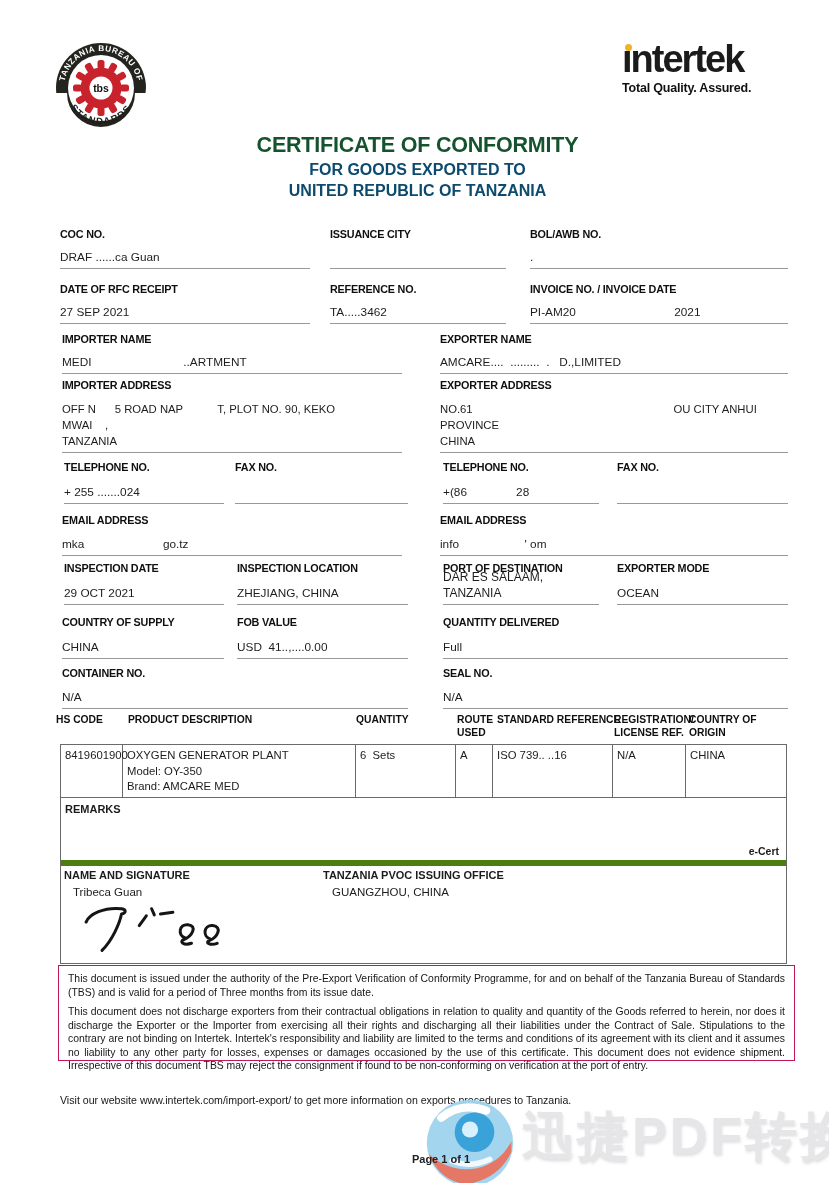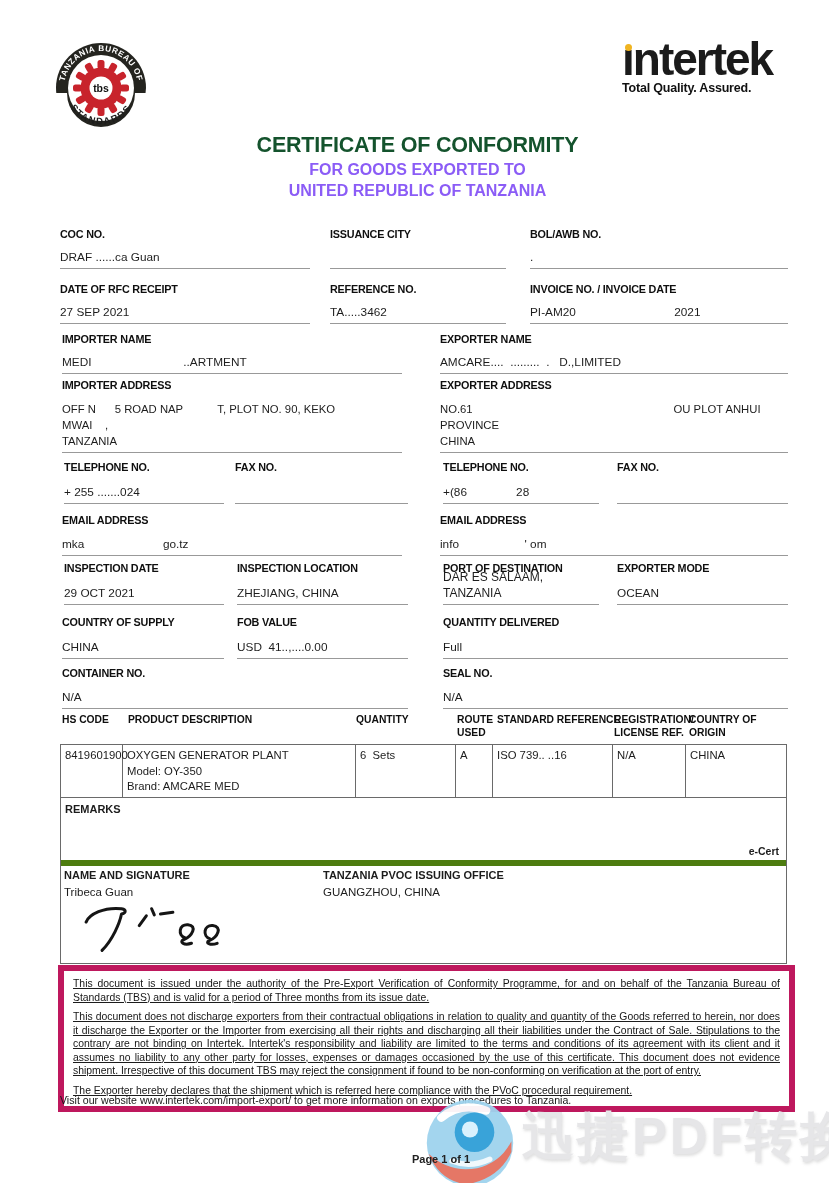--- a/index.html
+++ b/index.html
@@ -1,44 +1,44 @@
 <!DOCTYPE html>
 <html><head>
 <meta charset="utf-8">
 <style>
   html,body{margin:0;padding:0;background:#ffffff;}
   .page{position:relative;width:829px;height:1183px;background:#ffffff;overflow:hidden;
         font-family:"Liberation Sans", sans-serif;color:#1c1c1c;}
   
   .tbs{position:absolute;left:48px;top:38px;width:106px;height:100px;}
   .intertek{position:absolute;left:622px;top:40px;width:190px;}
-  .itk-word{position:relative;font-weight:700;font-size:46px;letter-spacing:-2px;color:#1b1b1b;line-height:38px;}
+  .itk-word{position:relative;font-weight:700;font-size:38px;letter-spacing:-2px;color:#1b1b1b;line-height:38px;}
   .itk-dot{position:absolute;left:3px;top:4px;width:7px;height:7px;border-radius:50%;background:#f0b421;}
   .itk-tag{font-weight:700;font-size:12.5px;color:#111;margin-top:3px;letter-spacing:-0.2px;}
   .title{position:absolute;left:165px;top:133px;width:505px;text-align:center;color:#333;}
   .t1{font-weight:700;font-size:21.5px;color:#14532d;letter-spacing:-0.2px;}
-  .t2{font-weight:700;font-size:16px;color:#8b5cf6;margin-top:3px;}
+  .t2{font-weight:700;font-size:16px;color:#0c4a6e;margin-top:3px;}
   
   .field{position:absolute;border-bottom:1.5px solid #999;}
   .lbl{position:absolute;left:0;top:0;font-weight:700;font-size:10.8px;letter-spacing:-0.2px;color:#0f0f0f;white-space:nowrap;}
   .val{position:absolute;left:0;bottom:3px;font-size:11.8px;color:#1d1d1d;white-space:pre-wrap;line-height:16px;}
   
   .th{position:absolute;font-weight:700;font-size:10.3px;line-height:12.5px;color:#0f0f0f;}
   .nw{white-space:nowrap;}
   .docbox{position:absolute;left:60px;top:744px;width:725px;height:218px;border:1px solid #6a6a6a;}
   .itemrow{position:absolute;left:0;top:0;width:100%;height:52px;border-bottom:1px solid #6a6a6a;}
   .ir-cell{position:absolute;top:0;bottom:0;padding:3px 4px;font-size:11.3px;line-height:15.5px;white-space:pre-wrap;box-sizing:border-box;border-right:1px solid #6a6a6a;}
   .remarksbox{position:absolute;left:0;top:53px;width:100%;height:62px;border-bottom:6px solid #4d7c0f;}
   .remarks-lbl{position:absolute;left:4px;top:5px;font-weight:700;font-size:11px;}
   .ecert{position:absolute;right:7px;bottom:3px;font-weight:700;font-size:10.5px;}
   .sigbox{position:absolute;left:0;top:116px;right:0;bottom:0;text-align:right;}
   .sig-lbl{position:absolute;font-weight:700;font-size:11px;}
-  .sig-val{position:absolute;font-size:11.5px;}
-  
-  .disclaimer{position:absolute;left:58px;top:965px;width:737px;height:147px;border:6px solid #be185d;box-sizing:border-box;padding:6px 9px;text-decoration:underline;}
+  .sig-val{position:absolute;font-size:11.5px;margin-left:9px;}
+  
+  .disclaimer{position:absolute;left:58px;top:965px;width:737px;height:96px;border:1px solid #be185d;box-sizing:border-box;padding:6px 9px;}
   .disclaimer p{margin:0 0 6px 0;font-size:10.4px;line-height:13.5px;text-align:justify;color:#161616;}
   .visit{position:absolute;left:60px;top:1094px;font-size:10.6px;color:#161616;}
   
   .wm-ball{position:absolute;left:424px;top:1098px;width:92px;height:90px;opacity:0.95;}
   .wm-text{position:absolute;left:522px;top:1102px;font-size:52px;font-weight:700;color:#e6e6e8;
            letter-spacing:3px;text-shadow:1px 2px 3px rgba(150,150,150,0.30);white-space:nowrap;}
   .pageno{position:absolute;left:330px;top:1153px;width:140px;text-align:right;font-size:11px;font-weight:700;color:#222;}
 </style>
 </head>
 <body>
@@ -129,21 +129,21 @@
   </div>
 
   <div class="field" style="left:62px;top:379px;width:340px;height:73px">
     <div class="lbl">IMPORTER ADDRESS</div>
     <div class="val" style="font-size:11.3px">OFF N      5 ROAD NAP           T, PLOT NO. 90, KEKO
 MWAI    ,
 TANZANIA</div>
   </div>
   <div class="field" style="left:440px;top:379px;width:348px;height:73px">
     <div class="lbl">EXPORTER ADDRESS</div>
-    <div class="val" style="font-size:11.3px">NO.61                                                                OU PLOT ANHUI
+    <div class="val" style="font-size:11.3px">NO.61                                                                OU CITY ANHUI
 PROVINCE
 CHINA</div>
   </div>
 
   <div class="field" style="left:64px;top:461px;width:160px;height:42px">
     <div class="lbl">TELEPHONE NO.</div>
     <div class="val">+ 255 .......024</div>
   </div>
   <div class="field" style="left:235px;top:461px;width:173px;height:42px">
     <div class="lbl">FAX NO.</div>
@@ -199,21 +199,21 @@
 
   <div class="field" style="left:62px;top:667px;width:346px;height:41px">
     <div class="lbl">CONTAINER NO.</div>
     <div class="val">N/A</div>
   </div>
   <div class="field" style="left:443px;top:667px;width:345px;height:41px">
     <div class="lbl">SEAL NO.</div>
     <div class="val">N/A</div>
   </div>
 
-  <div class="th nw" style="left:62px;top:714px">HS CODE</div>
+  <div class="th nw" style="left:56px;top:714px">HS CODE</div>
   <div class="th nw" style="left:128px;top:714px">PRODUCT DESCRIPTION</div>
   <div class="th nw" style="left:356px;top:714px">QUANTITY</div>
   <div class="th" style="left:457px;top:714px;width:40px">ROUTE USED</div>
   <div class="th nw" style="left:497px;top:714px">STANDARD REFERENCE</div>
   <div class="th" style="left:614px;top:714px;width:72px">REGISTRATION/ LICENSE REF.</div>
   <div class="th" style="left:689px;top:714px;width:82px">COUNTRY OF ORIGIN</div>
 
   <div class="docbox">
     <div class="itemrow">
       <div class="ir-cell" style="left:0;width:62px">8419601900</div>
@@ -244,21 +244,20 @@
           <path d="M120,44 c-9,-3 -7,-16 3,-15 c11,1 5,13 -5,17 c-5,2 0,7 9,4"></path>
           <path d="M148,45 c-9,-3 -7,-16 3,-15 c11,1 6,13 -4,17 c-5,2 1,6 9,3"></path>
         </g>
       </svg>
     </div>
   </div>
 
   <div class="disclaimer">
     <p>This document is issued under the authority of the Pre-Export Verification of Conformity Programme, for and on behalf of the Tanzania Bureau of Standards (TBS) and is valid for a period of Three months from its issue date.</p>
     <p>This document does not discharge exporters from their contractual obligations in relation to quality and quantity of the Goods referred to herein, nor does it discharge the Exporter or the Importer from exercising all their rights and discharging all their liabilities under the Contract of Sale. Stipulations to the contrary are not binding on Intertek. Intertek's responsibility and liability are limited to the terms and conditions of its agreement with its client and it assumes no liability to any other party for losses, expenses or damages occasioned by the use of this certificate. This document does not evidence shipment. Irrespective of this document TBS may reject the consignment if found to be non-conforming on verification at the port of entry.</p>
-    <p>The Exporter hereby declares that the shipment which is referred here compliance with the PVoC procedural requirement.</p>
   </div>
 
   <div class="visit">Visit our website www.intertek.com/import-export/ to get more information on exports procedures to Tanzania.</div>
 
   <svg class="wm-ball" viewBox="0 0 100 100">
     <circle cx="50" cy="50" r="48" fill="#9fd3ee"></circle>
     <path d="M4,62 Q28,84 58,78 Q84,72 96,48 L96,60 Q82,90 46,96 Q16,92 4,62 Z" fill="#e4705e"></path>
     <path d="M18,22 Q40,4 68,14" stroke="#ffffff" stroke-width="9" fill="none" stroke-linecap="round"></path>
     <circle cx="55" cy="38" r="22" fill="#2f9fd8"></circle>
     <circle cx="50" cy="35" r="9" fill="#d8f1fd"></circle>

